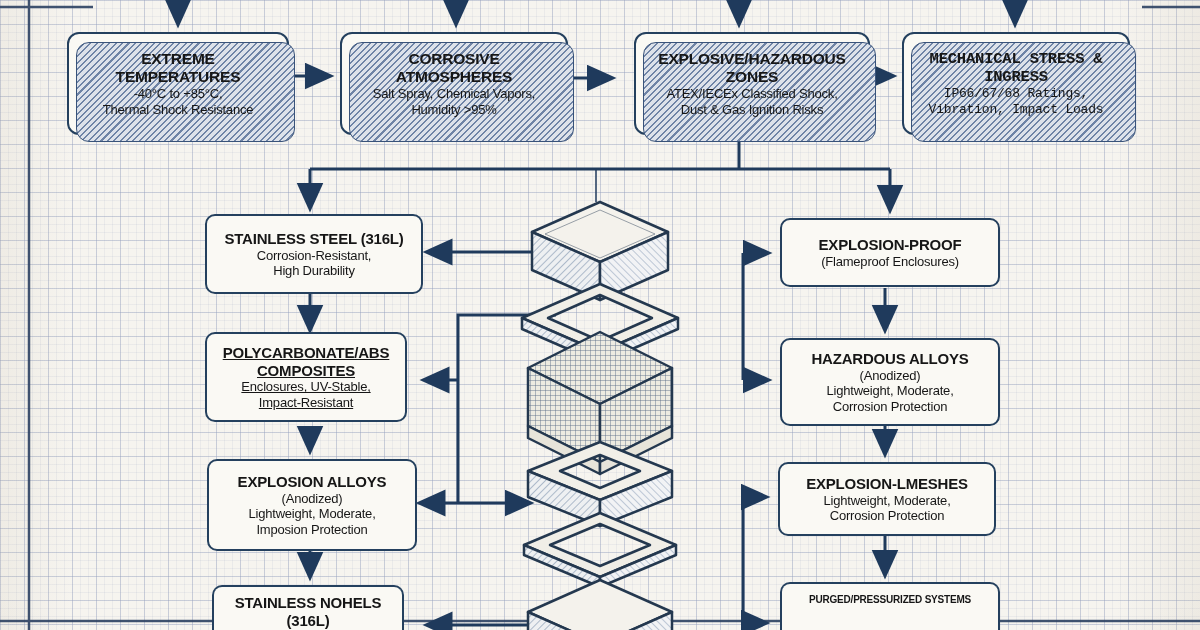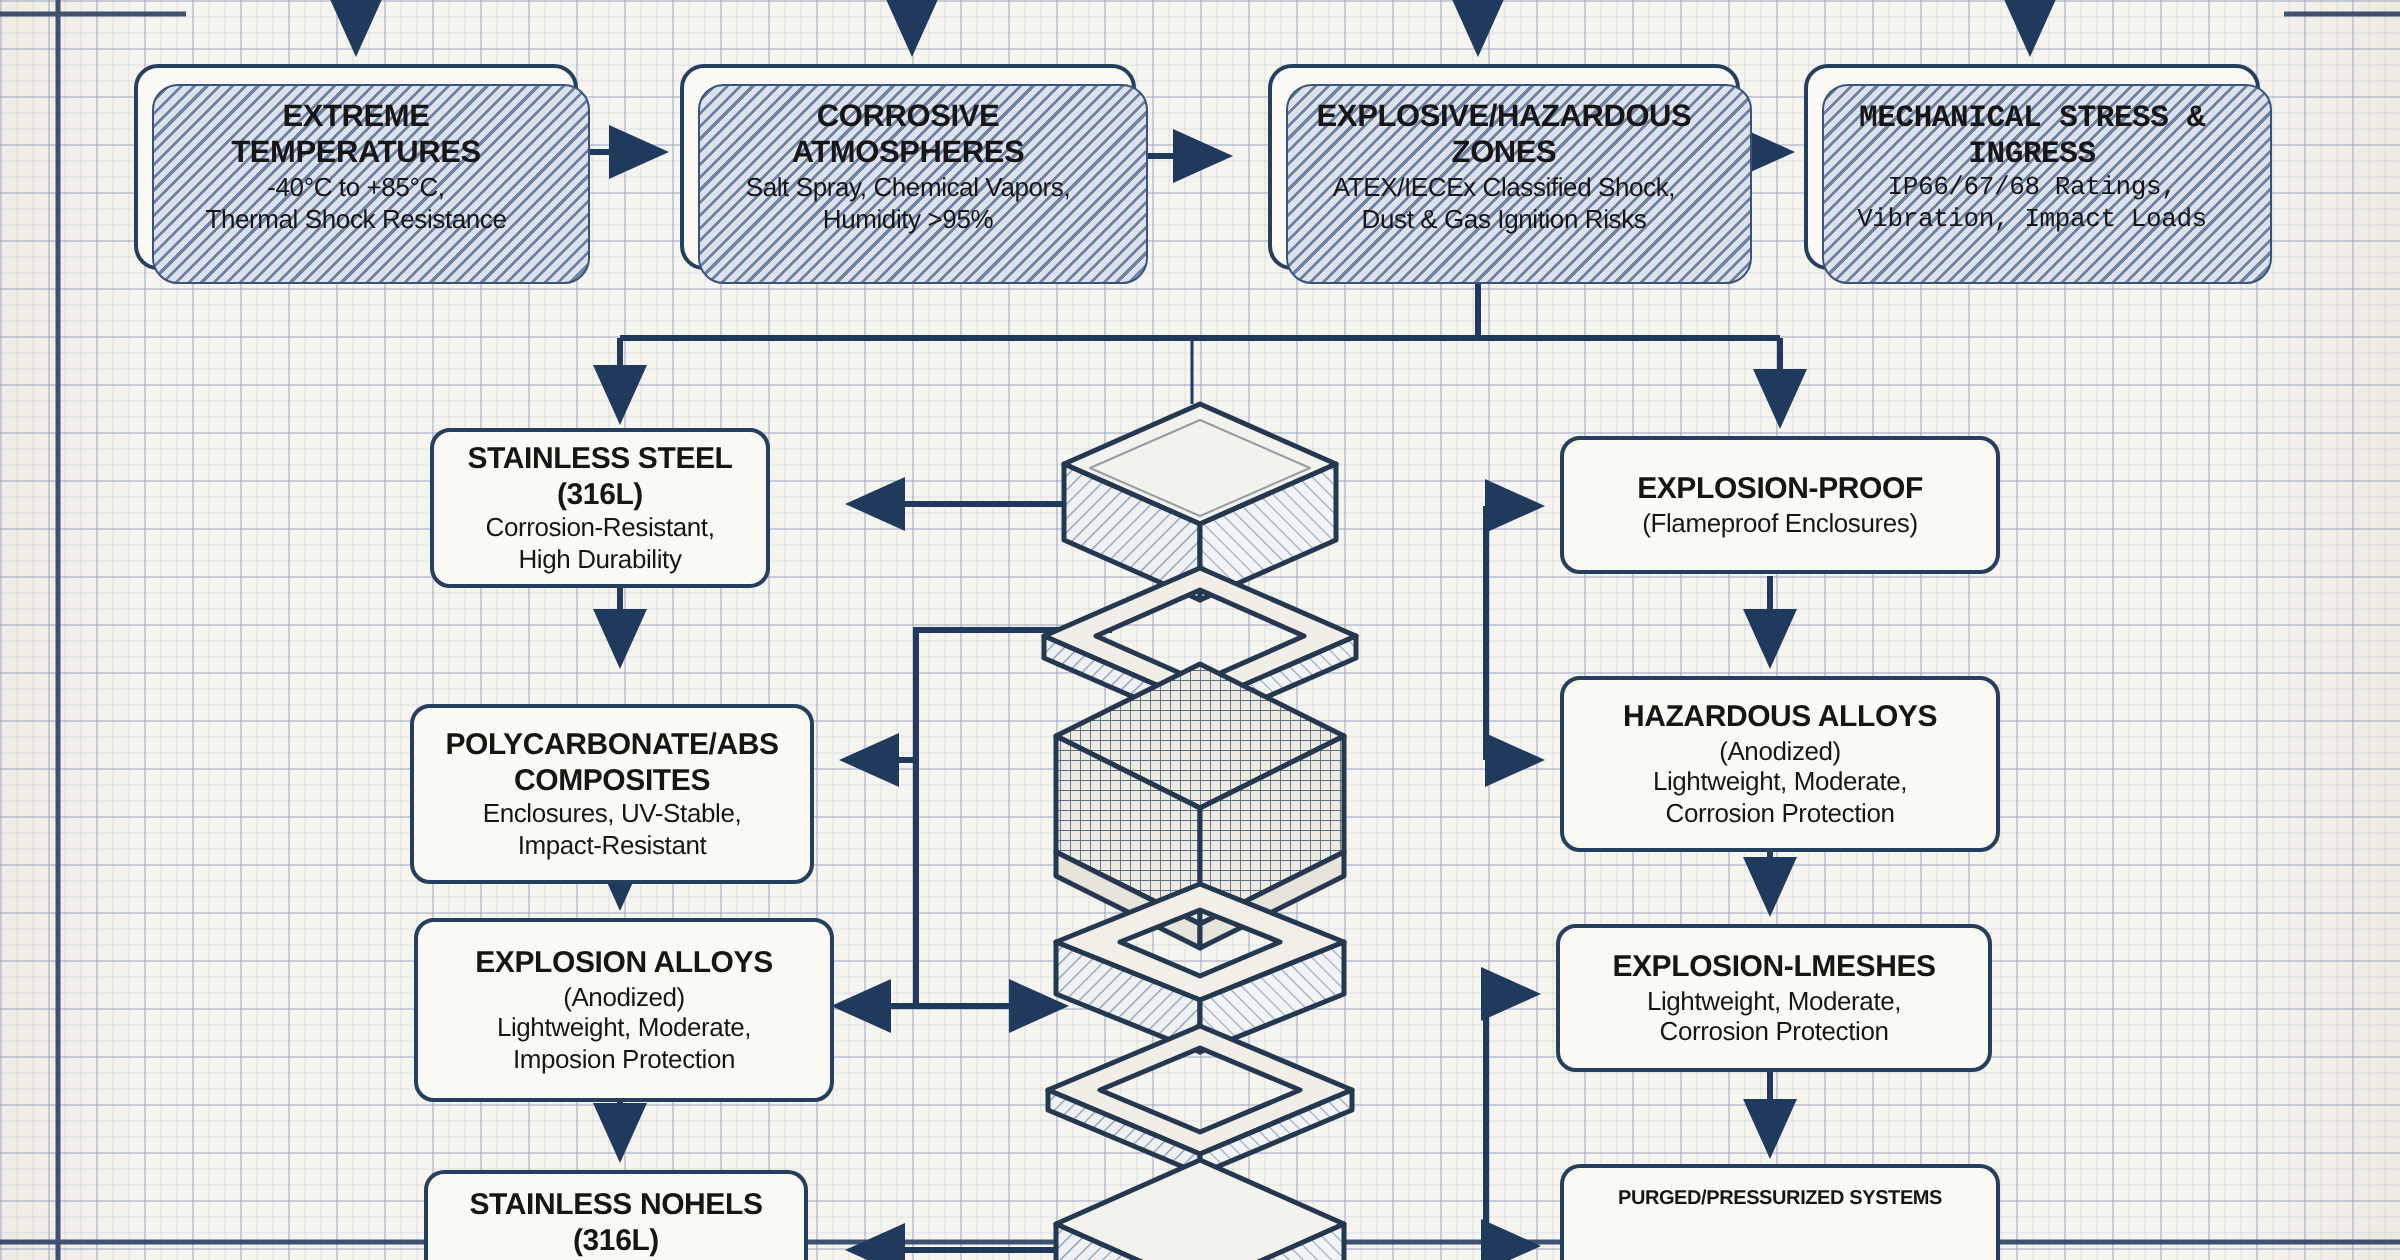--- a/index.html
+++ b/index.html
@@ -172,26 +172,26 @@
   <div class="title">EXPLOSIVE/HAZARDOUS ZONES</div>
   <div class="line">ATEX/IECEx Classified Shock,</div>
   <div class="line">Dust &amp; Gas Ignition Risks</div>
 </div>
 <div class="node top-node" style="left:902px;top:32px;width:228px;height:103px;font-family:Liberation Mono, monospace;">
   <div class="title">MECHANICAL STRESS &amp; INGRESS</div>
   <div class="line">IP66/67/68 Ratings,</div>
   <div class="line">Vibration, Impact Loads</div>
 </div>
 
-<div class="node" style="left:205px;top:214px;width:170px;height:80px;margin-left:10px;">
+<div class="node" style="left:205px;top:214px;width:218px;height:80px;">
   <div class="title" style="font-size:15px;">STAINLESS STEEL (316L)</div>
   <div class="line">Corrosion-Resistant,</div>
   <div class="line">High Durability</div>
 </div>
-<div class="node" style="left:205px;top:352px;width:202px;height:90px;">
+<div class="node" style="left:205px;top:332px;width:202px;height:90px;text-decoration:underline;">
   <div class="title" style="font-size:15px;">POLYCARBONATE/ABS COMPOSITES</div>
   <div class="line">Enclosures, UV-Stable,</div>
   <div class="line">Impact-Resistant</div>
 </div>
 <div class="node" style="left:207px;top:459px;width:210px;height:92px;">
   <div class="title" style="font-size:15px;">EXPLOSION ALLOYS</div>
   <div class="line">(Anodized)</div>
   <div class="line">Lightweight, Moderate,</div>
   <div class="line">Imposion Protection</div>
 </div>

